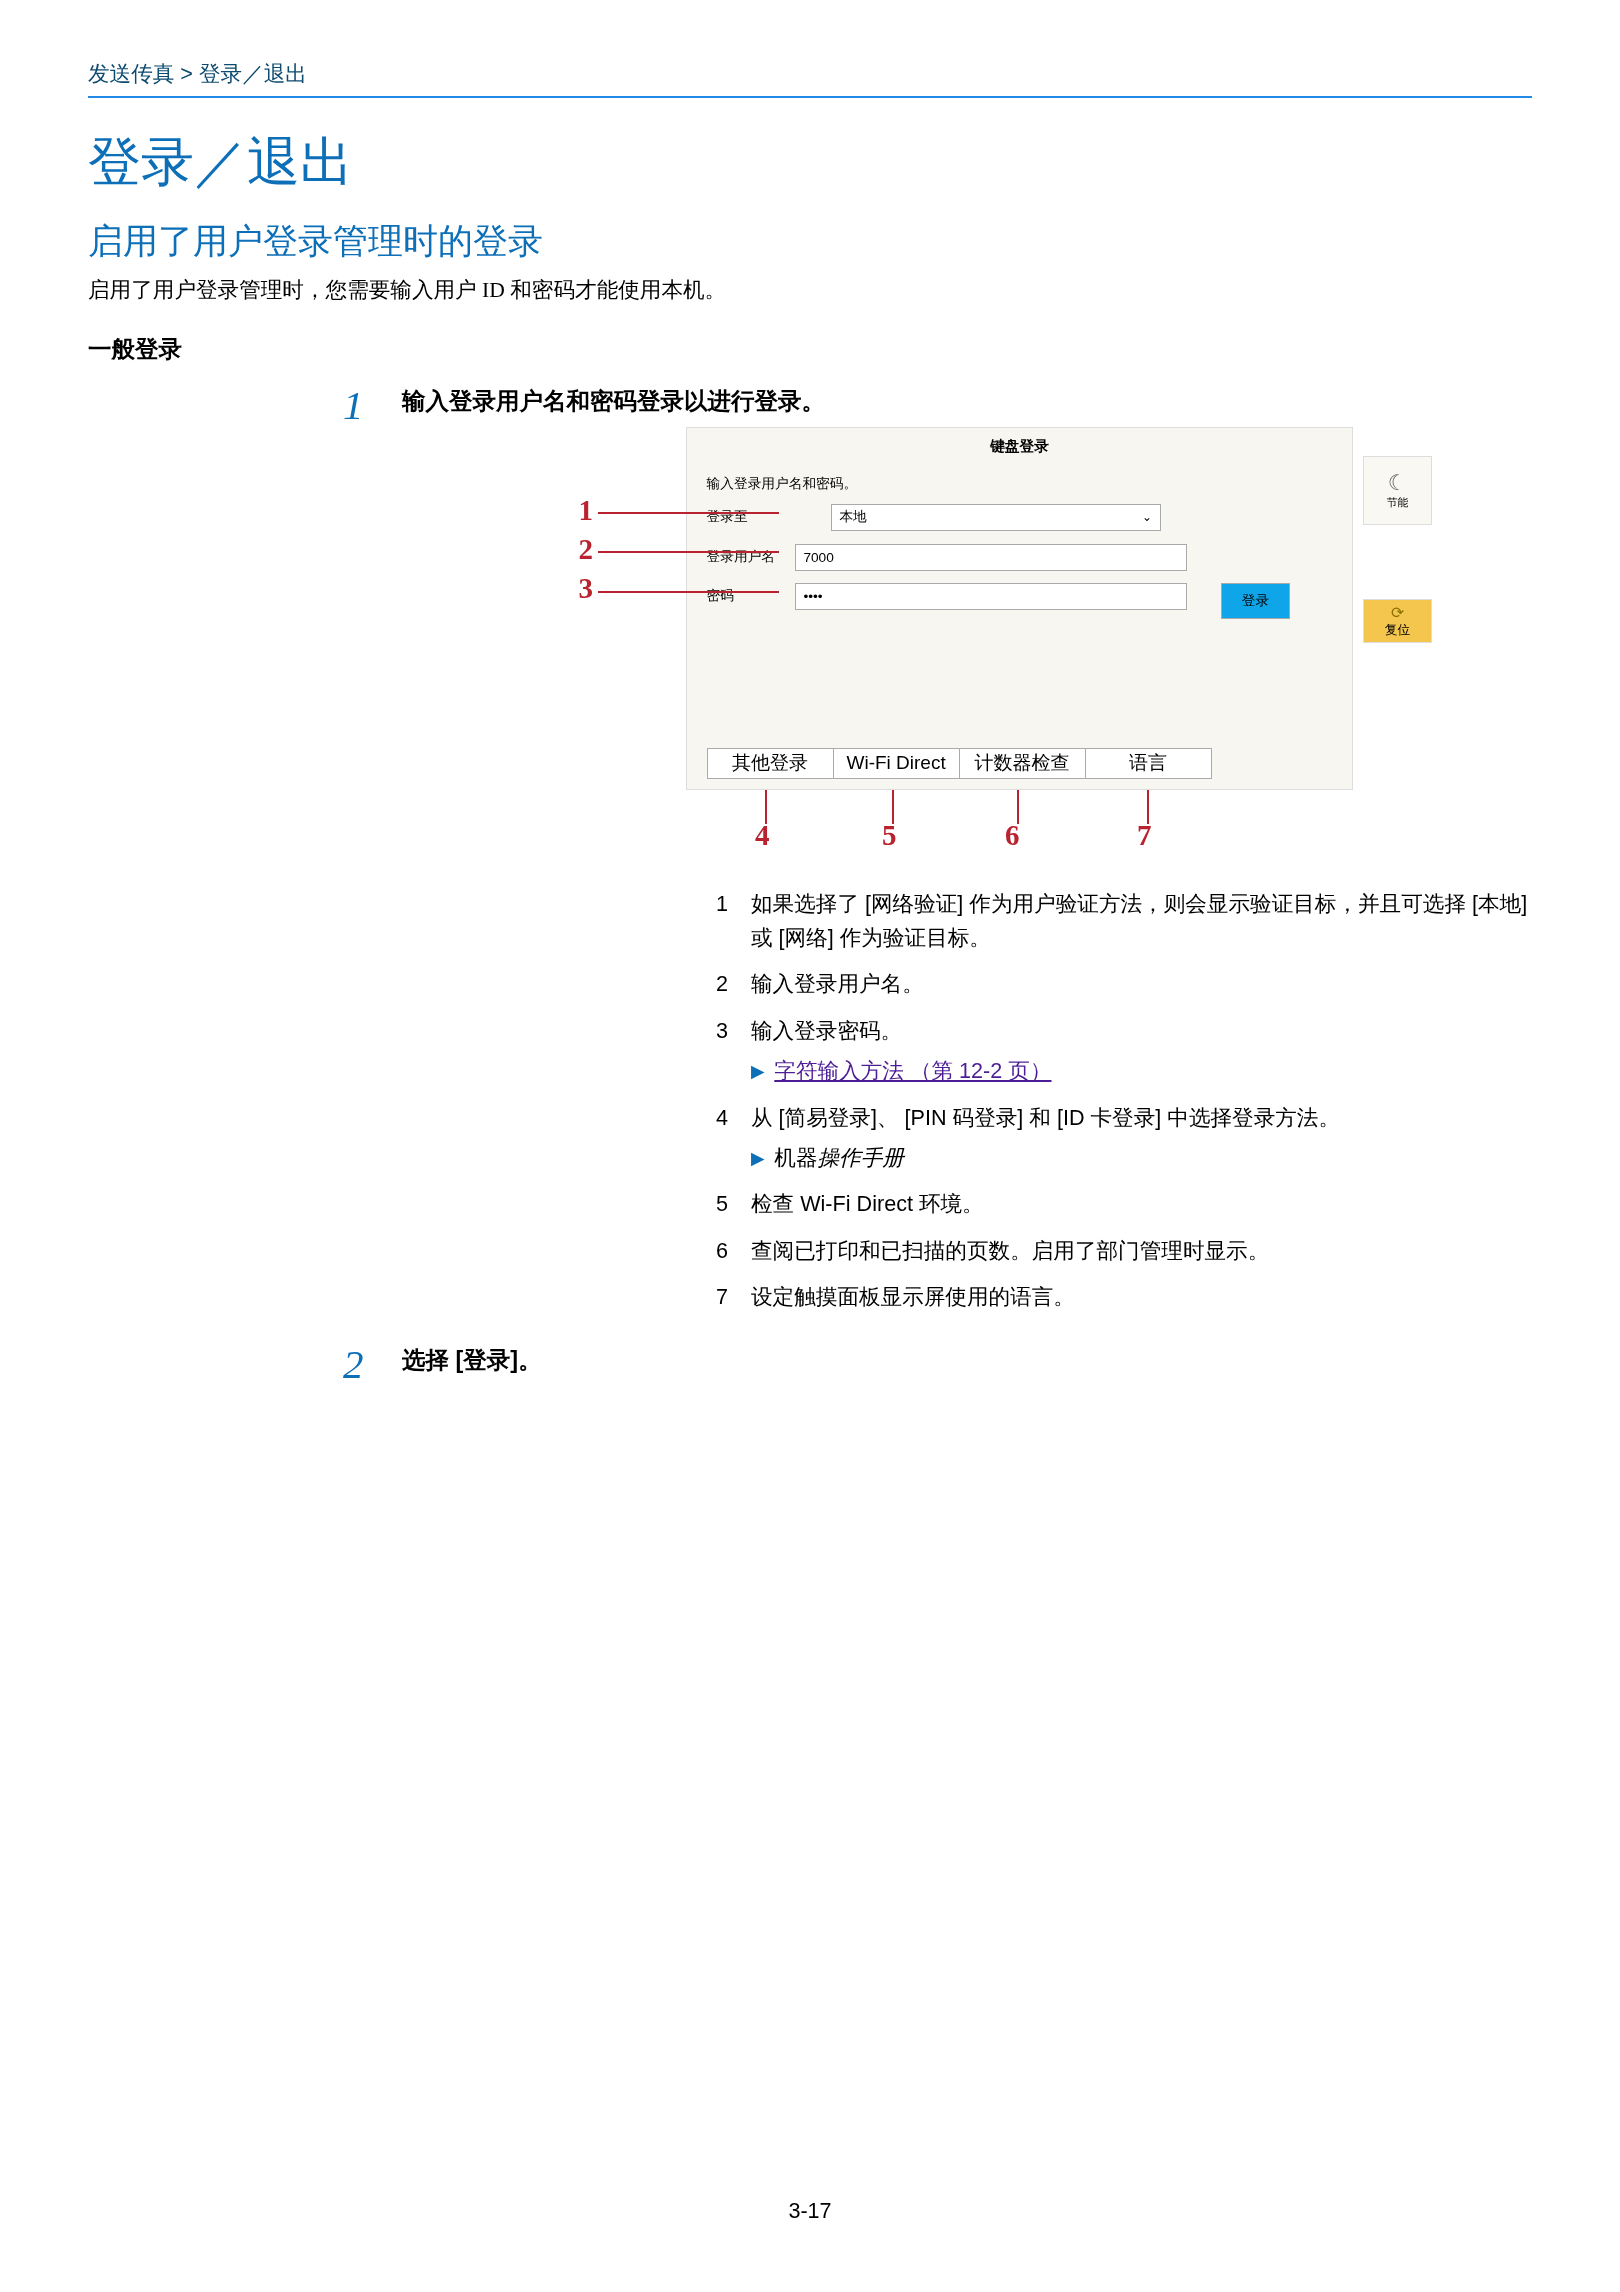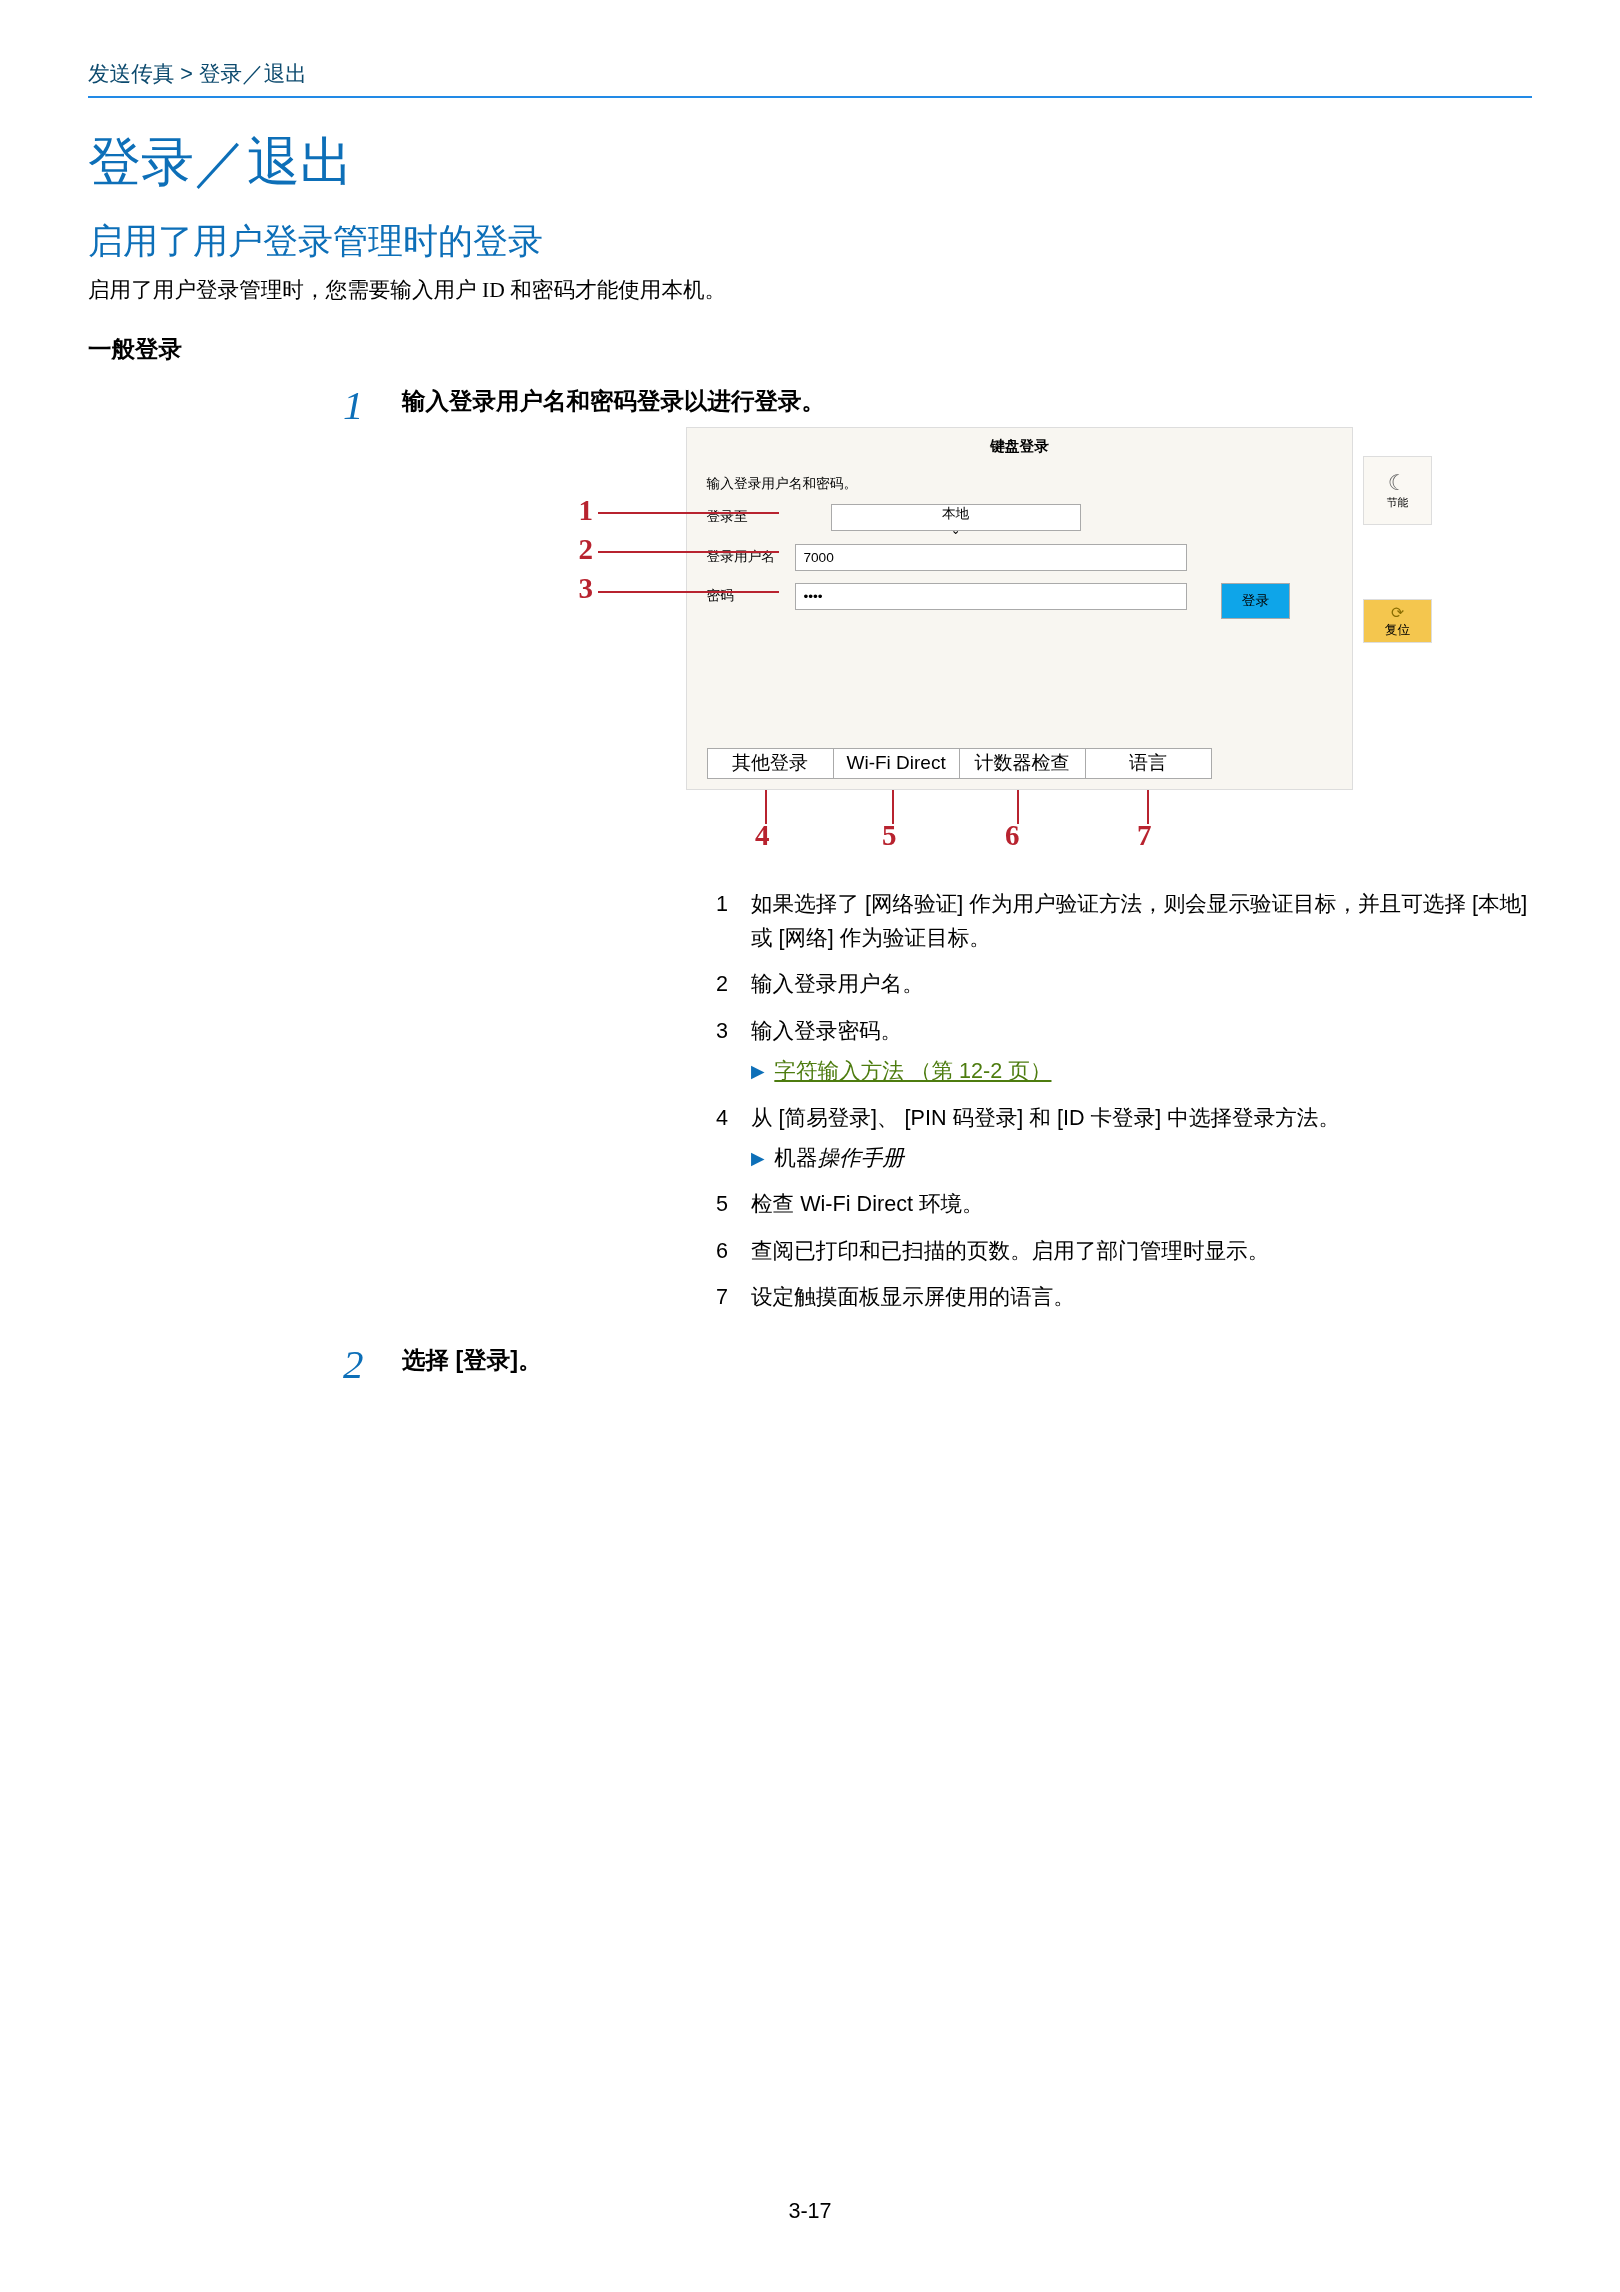--- a/index.html
+++ b/index.html
@@ -113,21 +113,21 @@
   .row1 { top:76px;gap:36px; }
   .row2 { top:116px;justify-content:center; }
   .row3 { top:155px; }
   .field-label { width:88px; }
   .field-input {
     background:#fff; border:1px solid #aaa;
     height:27.4px; padding:0 7.8px;
     display:flex; align-items:center;
     font-size:13.7px;
   }
-  .inp-select { width:250px; justify-content:space-between;flex-direction:column; }
+  .inp-select { width:330px; justify-content:space-between; }
   .inp-text { width:392px; }
   .login-btn {
     position:absolute; top:155px; left:534px;
     width:69px; height:36px;
     background:#0ea5e9; border:1px solid #aaa;
     display:flex;align-items:center;justify-content:center;
     font-size:13.7px;
   }
   .bottom-tabs {
     position:absolute; bottom:9.8px; left:19.6px;
@@ -172,21 +172,21 @@
   .legend-item {
     display:flex;
     font-size:21.6px;
     margin-bottom:11.8px;
     line-height:1.6;
   }
   .legend-num { width:35px; flex-shrink:0; }
   .legend-text { flex:1; }
   .ref-line { display:flex; align-items:center; gap:9.8px; margin-top:5.9px; }
   .ref-arrow { color:#0d6fb8; font-size:17.6px; }
-  .ref-link { color:#4d7c0f; text-decoration:underline; font-size:21.6px; }
+  .ref-link { color:#4c1d95; text-decoration:underline; font-size:21.6px; }
   .ref-plain { font-size:21.6px; }
   .ref-italic { font-style:italic; }
   .page-num {
     position:absolute; bottom:69px; left:0; right:0;
     text-align:center; font-size:21.6px;
   }
   .chev { font-size:11.8px; }
   .energy-icon { font-size:21.6px; color:#666; }
   .reset-icon { font-size:15.7px; color:#8a6d00; }
 </style>

